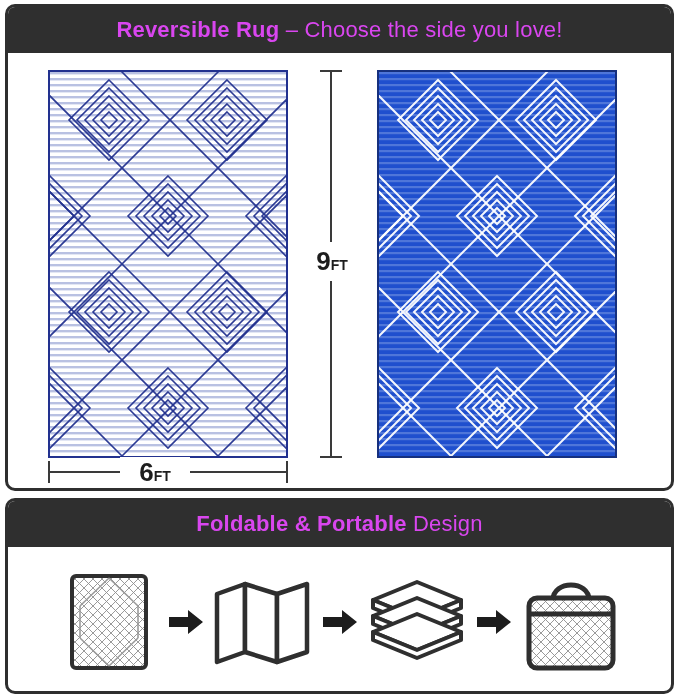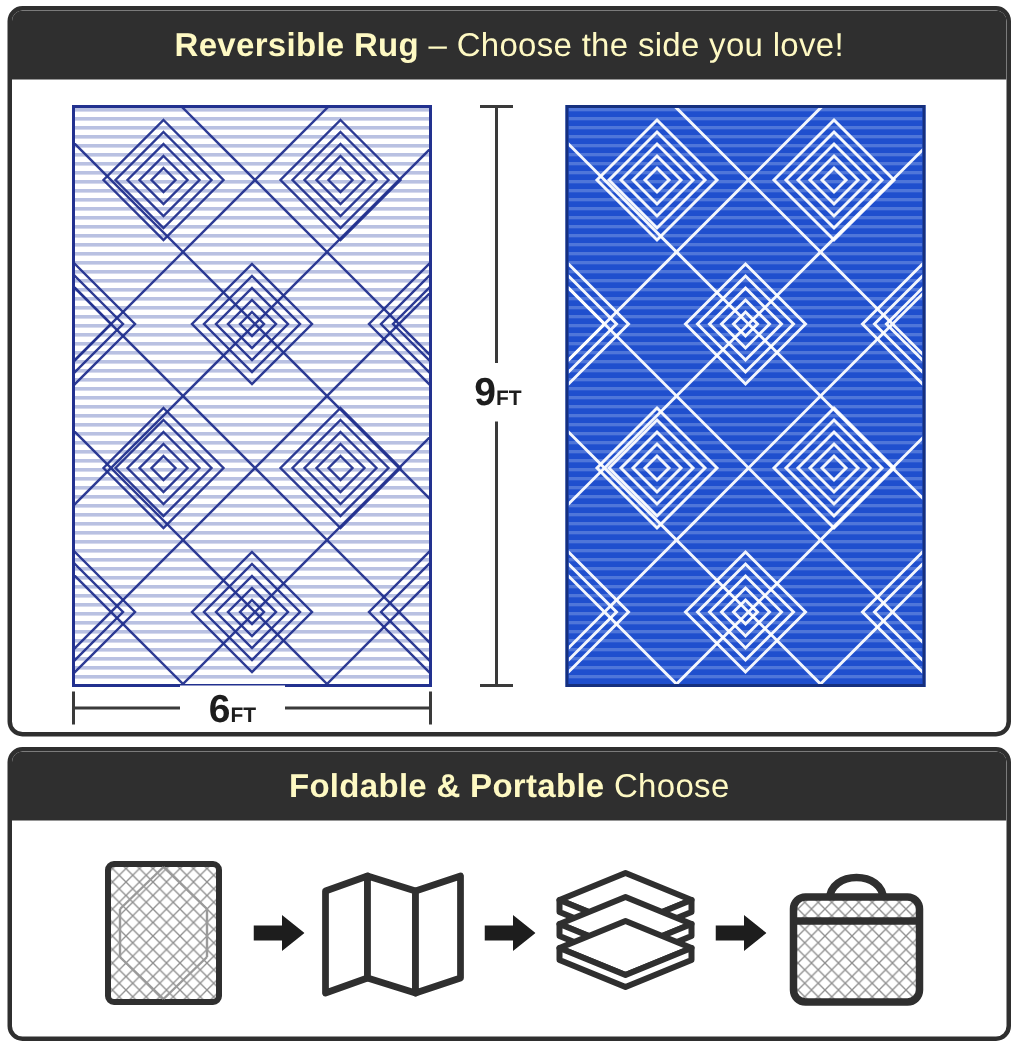--- a/index.html
+++ b/index.html
@@ -38,21 +38,21 @@
     left: 0;
     top: 0;
     width: 100%;
     height: 46px;
     background: #2f2f2f;
     display: flex;
     align-items: center;
     justify-content: center;
   }
   .banner-text {
-    color: #fef9c3;
+    color: #d946ef;
     font-size: 22px;
     letter-spacing: 0.2px;
     white-space: nowrap;
   }
   .banner-text .bold {
     font-weight: bold;
   }
   .banner-text .light {
     font-weight: normal;
   }
@@ -401,21 +401,21 @@
     <div class="dim-hcap-r"></div>
     <div class="dim-hlabel">
       <span class="dim-num">6</span><span class="dim-unit">FT</span>
     </div>
   </div>
 
   <div class="panel-bottom">
 
     <div class="banner">
       <div class="banner-text">
-        <span class="bold">Foldable &amp; Portable</span><span class="light"> Choose</span>
+        <span class="bold">Foldable &amp; Portable</span><span class="light"> Design</span>
       </div>
     </div>
 
     <div class="steps">
 
       <div class="step">
         <svg width="86" height="104" viewBox="0 0 86 104">
           <defs>
             <pattern id="xhatch" width="9" height="9" patternUnits="userSpaceOnUse">
               <rect width="9" height="9" fill="#ffffff"></rect>

